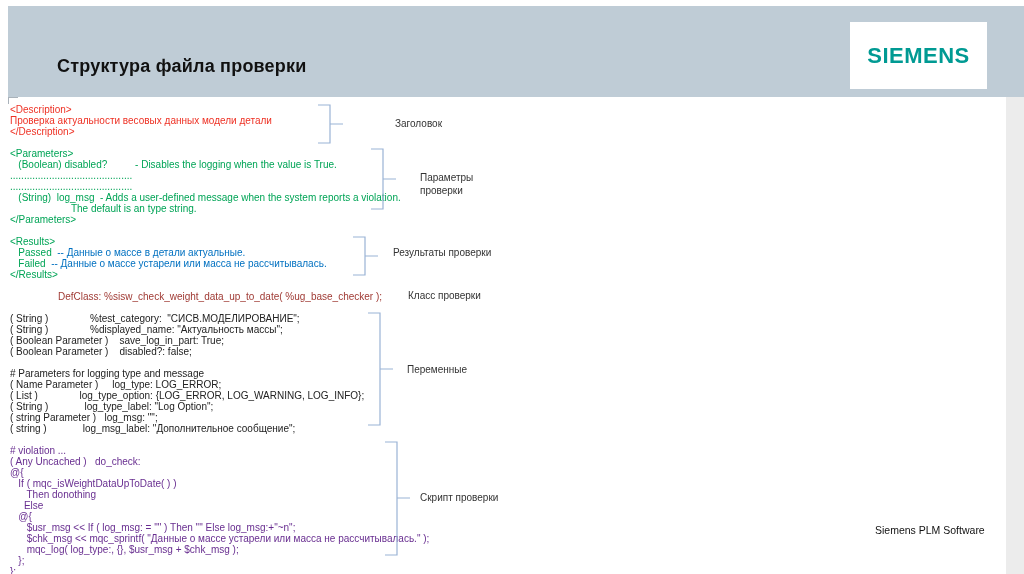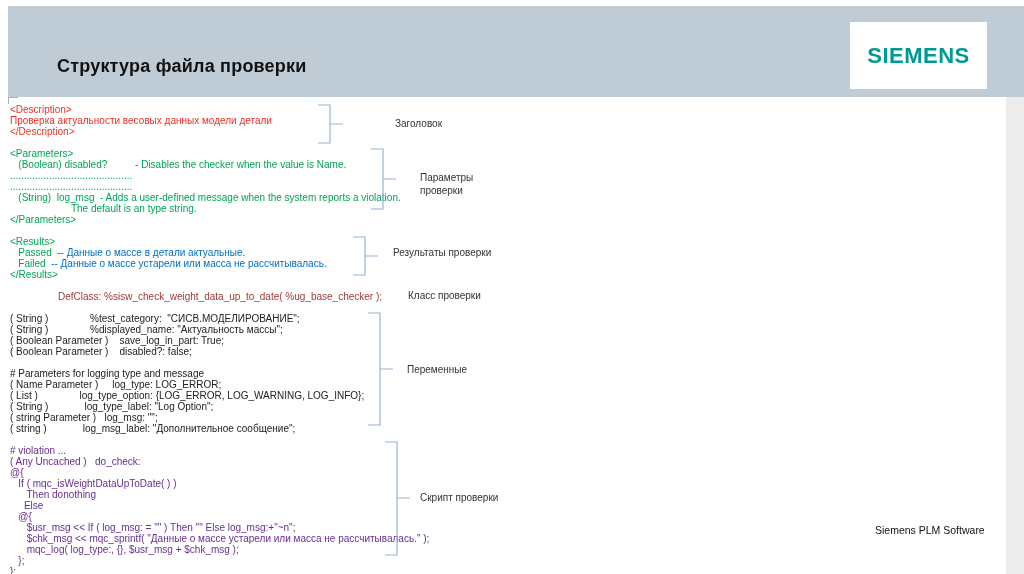--- a/index.html
+++ b/index.html
@@ -37,21 +37,21 @@
 </div>
 
 <div class="abs corner-mark"></div>
 
 <div class="abs code">
     <div class="code-line"><span style="color: rgb(238, 49, 36);">&lt;Description&gt;</span></div>
     <div class="code-line"><span style="color: rgb(238, 49, 36);">Проверка актуальности весовых данных модели детали</span></div>
     <div class="code-line"><span style="color: rgb(238, 49, 36);">&lt;/Description&gt;</span></div>
     <div class="code-line">&nbsp;</div>
     <div class="code-line"><span style="color: rgb(0, 164, 86);">&lt;Parameters&gt;</span></div>
-    <div class="code-line"><span style="color: rgb(0, 164, 86);">   (Boolean) disabled?          - Disables the checker when the value is Name.</span></div>
+    <div class="code-line"><span style="color: rgb(0, 164, 86);">   (Boolean) disabled?          - Disables the logging when the value is True.</span></div>
     <div class="code-line"><span style="color: rgb(0, 164, 86);">............................................</span></div>
     <div class="code-line"><span style="color: rgb(0, 164, 86);">............................................</span></div>
     <div class="code-line"><span style="color: rgb(0, 164, 86);">   (String)  log_msg  - Adds a user-defined message when the system reports a violation.</span></div>
     <div class="code-line"><span style="color: rgb(0, 164, 86);">                      The default is an type string.</span></div>
     <div class="code-line"><span style="color: rgb(0, 164, 86);">&lt;/Parameters&gt;</span></div>
     <div class="code-line">&nbsp;</div>
     <div class="code-line"><span style="color: rgb(0, 164, 86);">&lt;Results&gt;</span></div>
     <div class="code-line"><span style="color: rgb(0, 164, 86);">   Passed  </span><span style="color: rgb(0, 112, 192);">-- Данные о массе в детали актуальные.</span></div>
     <div class="code-line"><span style="color: rgb(0, 164, 86);">   Failed  </span><span style="color: rgb(0, 112, 192);">-- Данные о массе устарели или масса не рассчитывалась.</span></div>
     <div class="code-line"><span style="color: rgb(0, 164, 86);">&lt;/Results&gt;</span></div>

